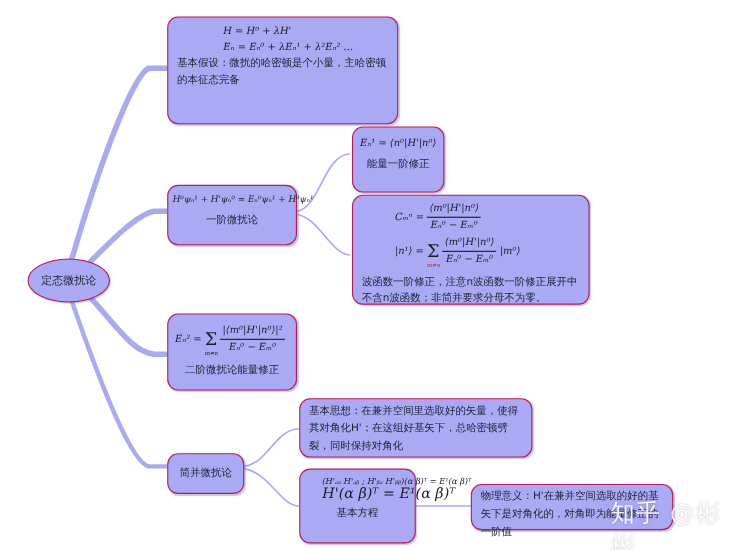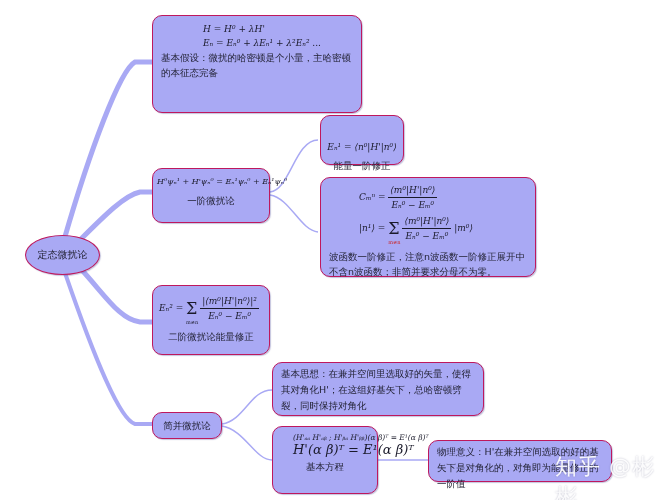--- a/index.html
+++ b/index.html
@@ -47,25 +47,25 @@
 
 <div class="node" style="left:152px; top:15px; width:210px; height:98px; padding:6px 8px;">
   <div style="padding-left:42px;">
     <div class="formula">H = H⁰ + λH'</div>
     <div class="formula">Eₙ = Eₙ⁰ + λEₙ¹ + λ²Eₙ² ...</div>
   </div>
   <div class="label" style="line-height:15px;">基本假设：微扰的哈密顿是个小量，主哈密顿的本征态完备</div>
 </div>
 
 <div class="node" style="left:152px; top:168px; width:118px; height:55px; padding:6px 4px;">
-  <div class="formula center" style="font-size:8px;">H⁰ψₙ¹ + H'ψₙ⁰ = Eₙ¹ψₙ⁰ + Eₙ¹ψₙ⁰</div>
+  <div class="formula center" style="font-size:8px;">H⁰ψₙ¹ + H'ψₙ⁰ = Eₙ⁰ψₙ¹ + H⁰ψₙ¹</div>
   <div class="label center" style="margin-top:4px;">一阶微扰论</div>
 </div>
 
-<div class="node" style="left:320px; top:115px; width:84px; height:43px; padding:24px 4px;">
+<div class="node" style="left:320px; top:115px; width:84px; height:60px; padding:8px 4px;">
   <div class="formula center">Eₙ¹ = ⟨n⁰|H'|n⁰⟩</div>
   <div class="label center" style="margin-top:4px;">能量一阶修正</div>
 </div>
 
 <div class="node" style="left:320px; top:177px; width:216px; height:100px; padding:5px 8px;">
   <div class="formula center" style="padding-left:30px; text-align:left;font-style:italic;">
     <span>Cₘⁿ =</span>
     <span class="frac">
       <span class="num">⟨m⁰|H'|n⁰⟩</span>
       <span class="den">Eₙ⁰ − Eₘ⁰</span>
@@ -88,21 +88,21 @@
     <span>Eₙ² =</span>
     <span class="sum"><span>Σ</span><span class="sub-red" style="color:#1a1a2a;">m≠n</span></span>
     <span class="frac">
       <span class="num">|⟨m⁰|H'|n⁰⟩|²</span>
       <span class="den">Eₙ⁰ − Eₘ⁰</span>
     </span>
   </div>
   <div class="label center" style="margin-top:6px;">二阶微扰论能量修正</div>
 </div>
 
-<div class="node" style="left:152px; top:412px; width:70px; height:27px; display:flex; align-items:center; justify-content:center;text-align:right;">
+<div class="node" style="left:152px; top:412px; width:70px; height:37px; display:flex; align-items:center; justify-content:center;text-align:right;">
   <span class="label">简并微扰论</span>
 </div>
 
 <div class="node" style="left:272px; top:362px; width:212px; height:54px; padding:3px 8px;">
   <div class="label" style="line-height:16px;">基本思想：在兼并空间里选取好的矢量，使得其对角化H'；在这组好基矢下，总哈密顿劈裂，同时保持对角化</div>
 </div>
 
 <div class="node" style="left:272px; top:426px; width:106px; height:68px; padding:5px 20px;">
   <div class="formula" style="font-size:7.5px; line-height:12px;">(H'ₐₐ H'ₐᵦ ; H'ᵦₐ H'ᵦᵦ)(α β)ᵀ = E¹(α β)ᵀ</div>
   <div class="formula center" style="font-size:13px; line-height:12px;">H'(α β)ᵀ = E¹(α β)ᵀ</div>

